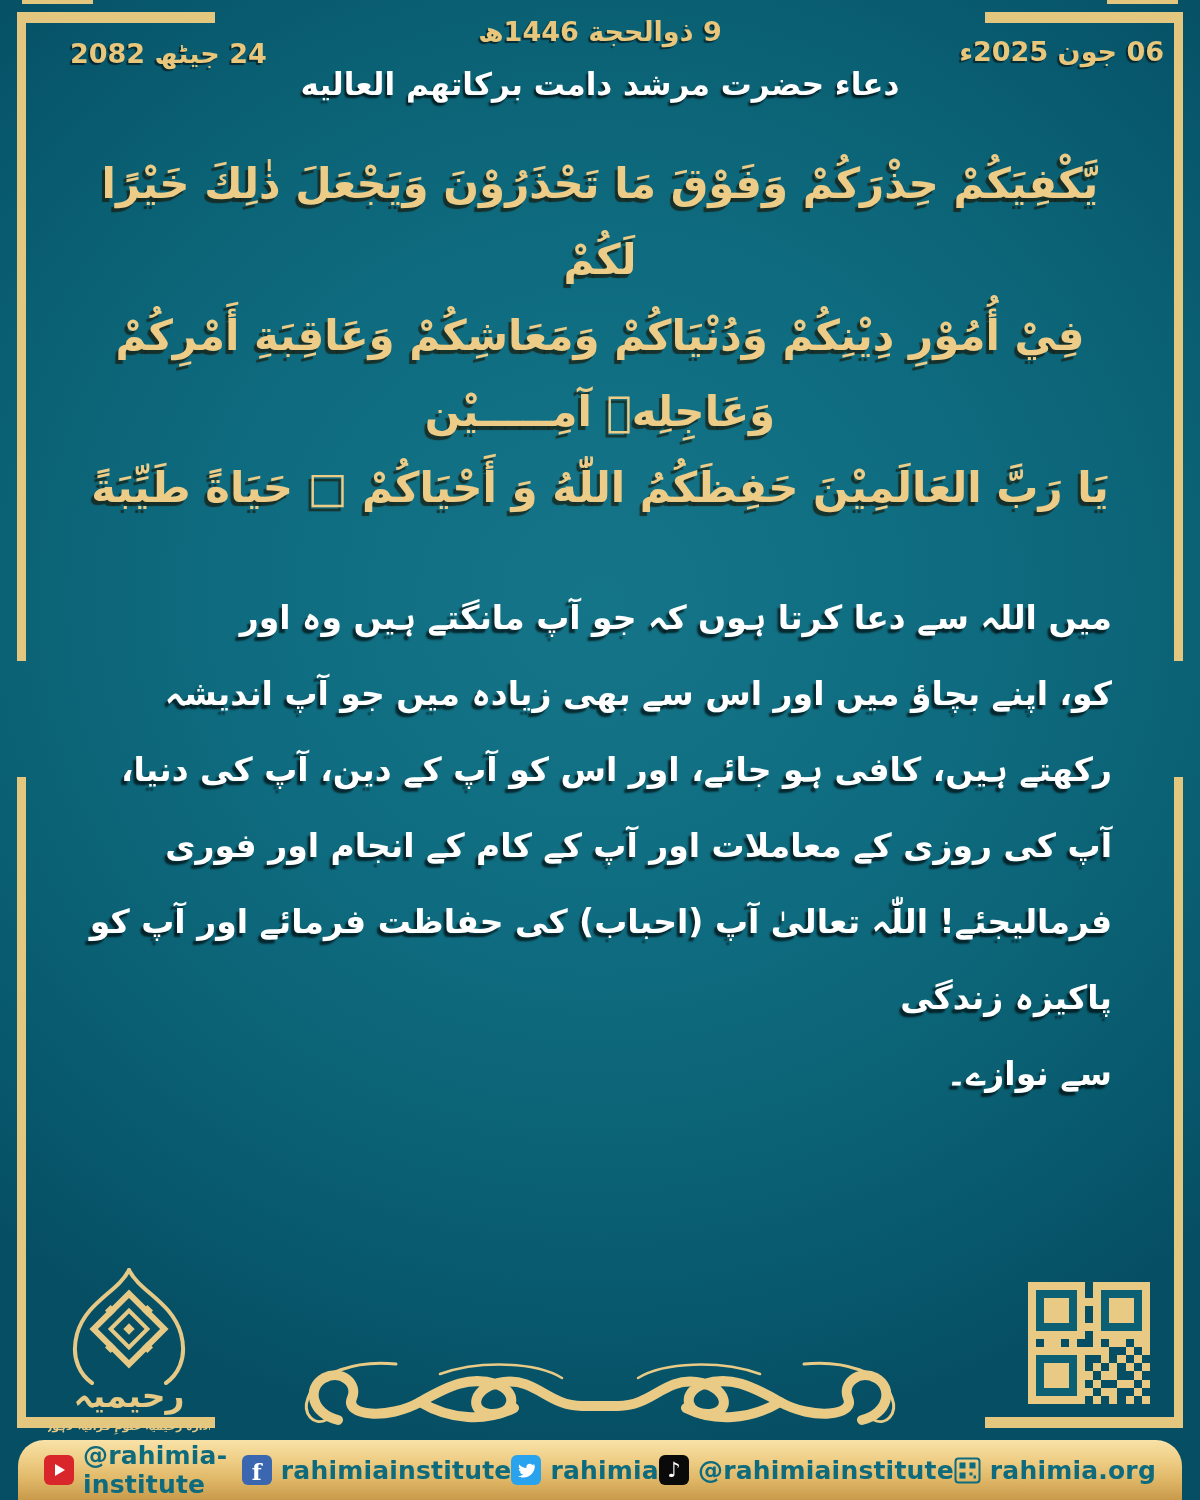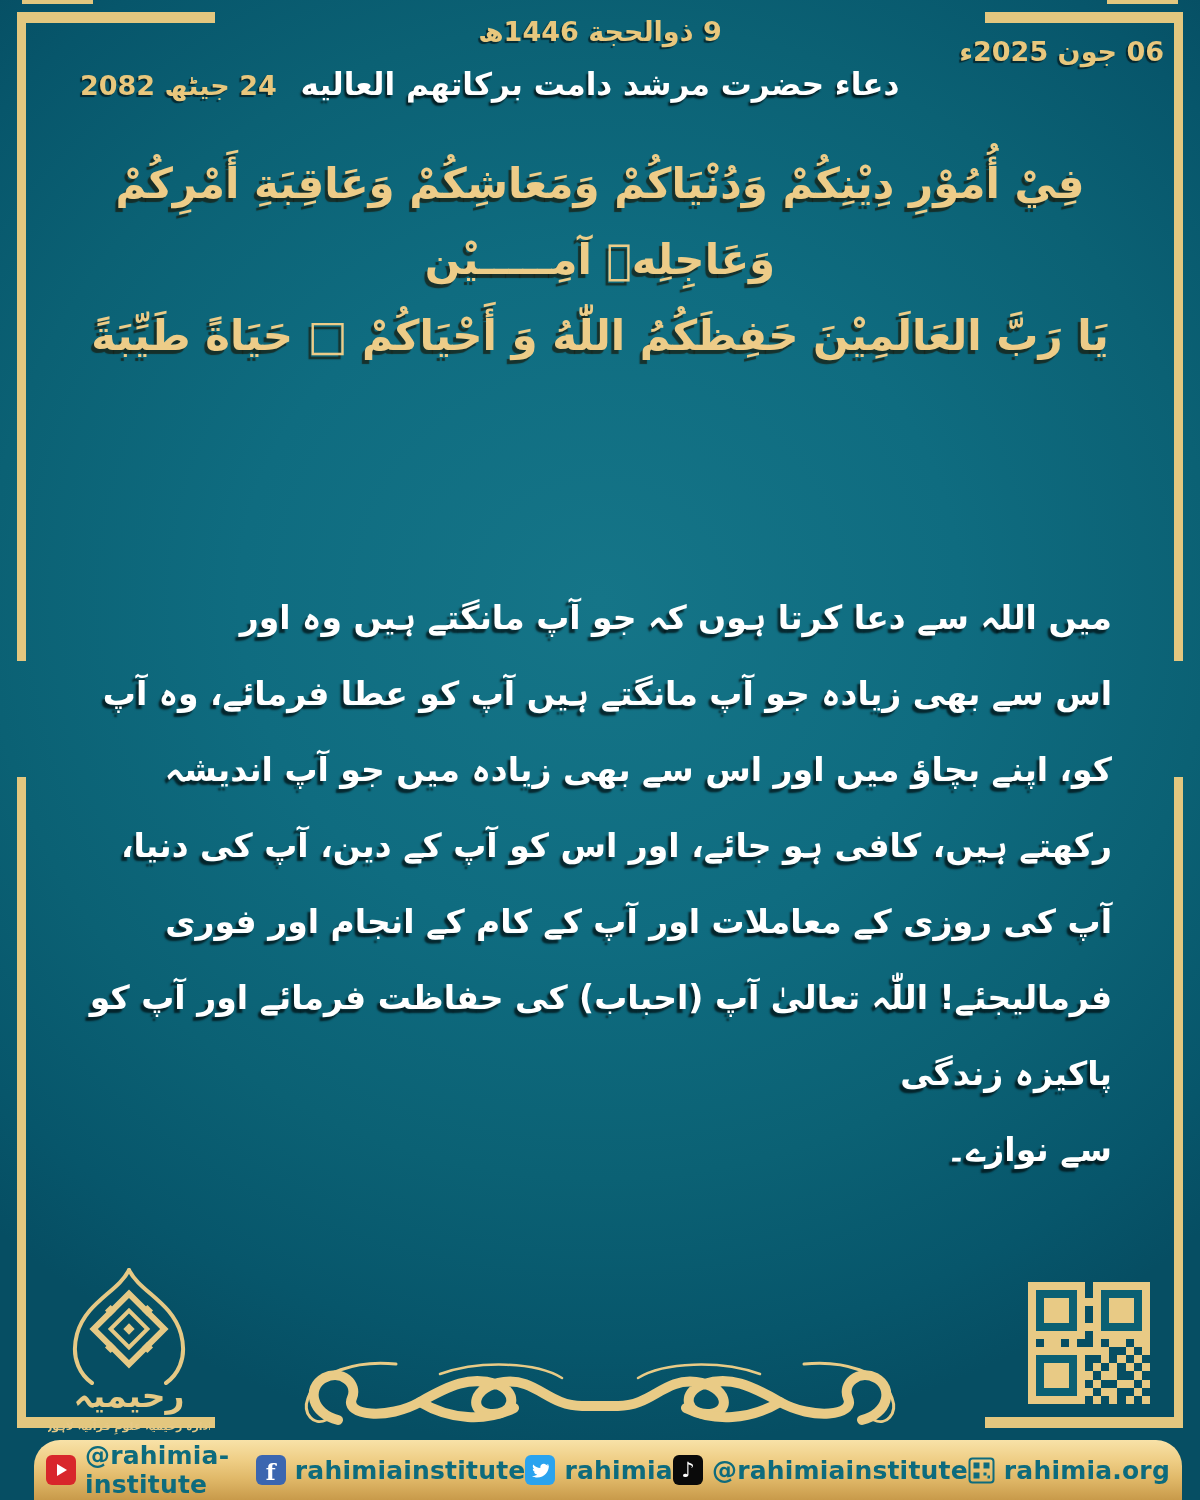--- a/index.html
+++ b/index.html
@@ -10,42 +10,42 @@
       radial-gradient(ellipse 900px 850px at 50% 40%, #157588 0%, #0f6c80 40%, #0b6174 68%, #07566b 88%, #064e63 100%);
   }
   
   .gline { position:absolute; background:#e3c77f; }
   
   .hijri { position:absolute; top:16px; left:0; right:0; text-align:center;
     color:#e8c77d; font-size:27px; font-weight:bold;
     text-shadow:-2px 2px 1px rgba(0,0,0,.55); direction:rtl; }
   .greg  { position:absolute; top:36px; right:36px; color:#e8c77d; font-size:27px;
     font-weight:bold; text-shadow:-2px 2px 1px rgba(0,0,0,.55); direction:rtl; }
-  .bikrami { position:absolute; top:38px; left:80px; color:#e8c77d; font-size:27px;
-    font-weight:bold; text-shadow:-2px 2px 1px rgba(0,0,0,.55); direction:rtl;margin-top:32px; }
+  .bikrami { position:absolute; top:38px; left:70px; color:#e8c77d; font-size:27px;
+    font-weight:bold; text-shadow:-2px 2px 1px rgba(0,0,0,.55); direction:rtl; }
   .title { position:absolute; top:66px; left:0; right:0; text-align:center;
     color:#ffffff; font-size:31px; font-weight:bold; direction:rtl;
     text-shadow:-2px 3px 2px rgba(0,0,0,.7); }
   
   .arabic { position:absolute; top:146px; left:64px; right:64px; text-align:center;
     direction:rtl; color:#edcc88; font-weight:bold; font-size:42px; line-height:76px;
     text-shadow:-3px 4px 1px rgba(26,18,0,.65); }
   
   .urdu { position:absolute; top:580px; left:88px; right:88px; 
     direction:rtl; color:#ffffff; font-weight:bold; font-size:33px; line-height:76px;
     text-shadow:-3px 4px 2px rgba(0,0,0,.65); }
   
   .logo { position:absolute; left:48px; top:1266px; width:162px; height:176px; }
   .flourish { position:absolute; left:300px; top:1336px; width:600px; height:102px; }
   .qr { position:absolute; left:1028px; top:1282px; width:122px; height:122px; }
   
   .bar { position:absolute; left:18px; right:18px; top:1440px; height:60px;
     border-radius:26px 26px 0 0;
     background:linear-gradient(180deg,#f8e2a8 0%, #eecd84 35%, #e0b868 65%, #c89a4a 100%);
-    display:flex; align-items:center; justify-content:space-between; padding:0 12px;margin-left:16px; }
+    display:flex; align-items:center; justify-content:space-between; padding:0 26px; }
   .soc { display:flex; align-items:center; gap:9px; cursor:pointer; }
   .soc .label { color:#0d6b7d; font-size:25px; font-weight:bold; letter-spacing:.2px; }
   .icbox { width:30px; height:30px; border-radius:6px; display:flex;
     align-items:center; justify-content:center; flex:0 0 auto; }
   .ic-yt { background:#d8262b; }
   .ic-fb { background:#3b66b0; }
   .ic-tw { background:#2aa3ef; }
   .ic-tt { background:#0a0a0a; }
   .fb-f { color:#fff; font-size:23px; font-weight:bold; font-family:"DejaVu Serif", serif; margin-top:2px;}
   .tt-n { color:#fff; font-size:21px; font-weight:bold; }
@@ -65,27 +65,27 @@
   <div class="gline" style="left:1174px;top:777px;width:9px;height:651px;"></div>
   <div class="gline" style="left:17px;top:1417px;width:198px;height:11px;"></div>
   <div class="gline" style="left:985px;top:1417px;width:198px;height:11px;"></div>
 
   <div class="hijri">9 ذوالحجة 1446ھ</div>
   <div class="greg">06 جون 2025ء</div>
   <div class="bikrami">24 جیٹھ 2082</div>
   <div class="title">دعاء حضرت مرشد دامت برکاتهم العالیه</div>
 
   <div class="arabic" dir="rtl">
+    <div>يَّكْفِيَكُمْ حِذْرَكُمْ وَفَوْقَ مَا تَحْذَرُوْنَ وَيَجْعَلَ ذٰلِكَ خَيْرًا لَكُمْ</div>
     <div>فِيْ أُمُوْرِ دِيْنِكُمْ وَدُنْيَاكُمْ وَمَعَاشِكُمْ وَعَاقِبَةِ أَمْرِكُمْ وَعَاجِلِهٖ آمِـــــيْن</div>
     <div>يَا رَبَّ العَالَمِيْنَ حَفِظَكُمُ اللّٰهُ وَ أَحْيَاكُمْ □ حَيَاةً طَيِّبَةً</div>
   </div>
 
   <div class="urdu" dir="rtl">
     <div>میں اللہ سے دعا کرتا ہوں کہ جو آپ مانگتے ہیں وہ اور</div>
-    <div>اس سے بھی زیادہ جو آپ مانگتے ہیں آپ کو عطا فرمائے، وہ آپ</div>
     <div>کو، اپنے بچاؤ میں اور اس سے بھی زیادہ میں جو آپ اندیشہ</div>
     <div>رکھتے ہیں، کافی ہو جائے، اور اس کو آپ کے دین، آپ کی دنیا،</div>
     <div>آپ کی روزی کے معاملات اور آپ کے کام کے انجام اور فوری</div>
     <div>فرمالیجئے! اللّٰہ تعالیٰ آپ (احباب) کی حفاظت فرمائے اور آپ کو پاکیزہ زندگی</div>
     <div>سے نوازے۔</div>
   </div>
 
   <svg class="logo" viewBox="0 0 162 176">
     <g stroke="#e6c985" fill="none" stroke-linecap="round">
       <path d="M81 4 C70 26 38 36 29 68 C22 94 34 110 44 117" stroke-width="4"></path>

